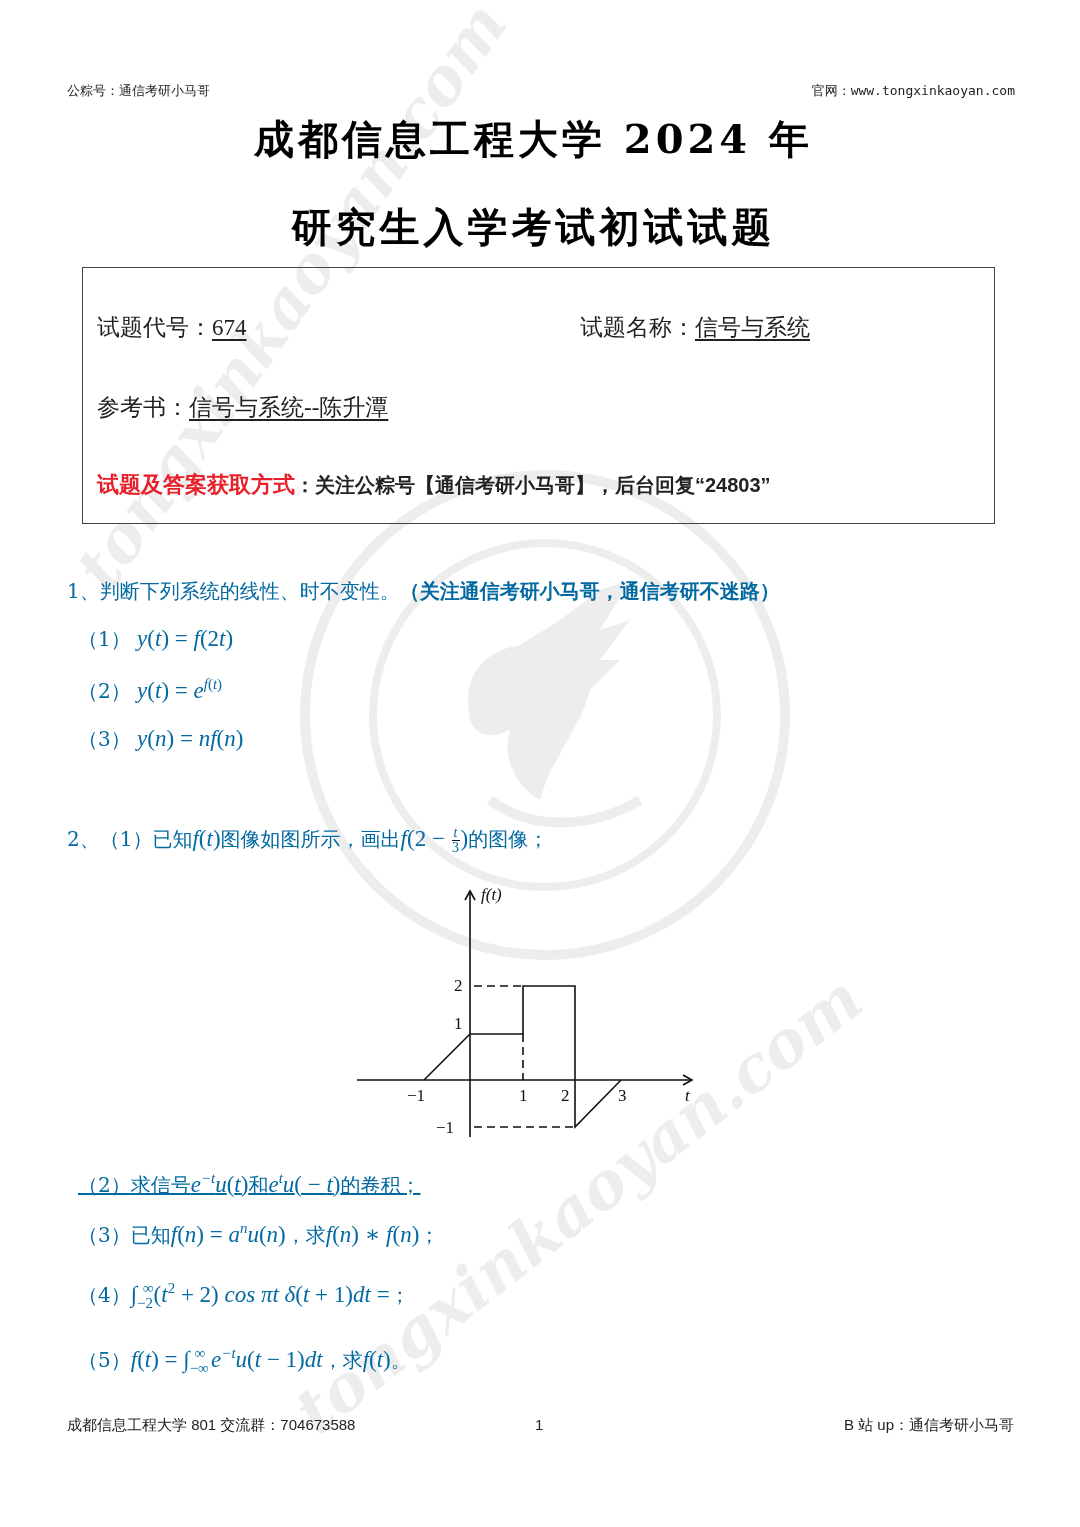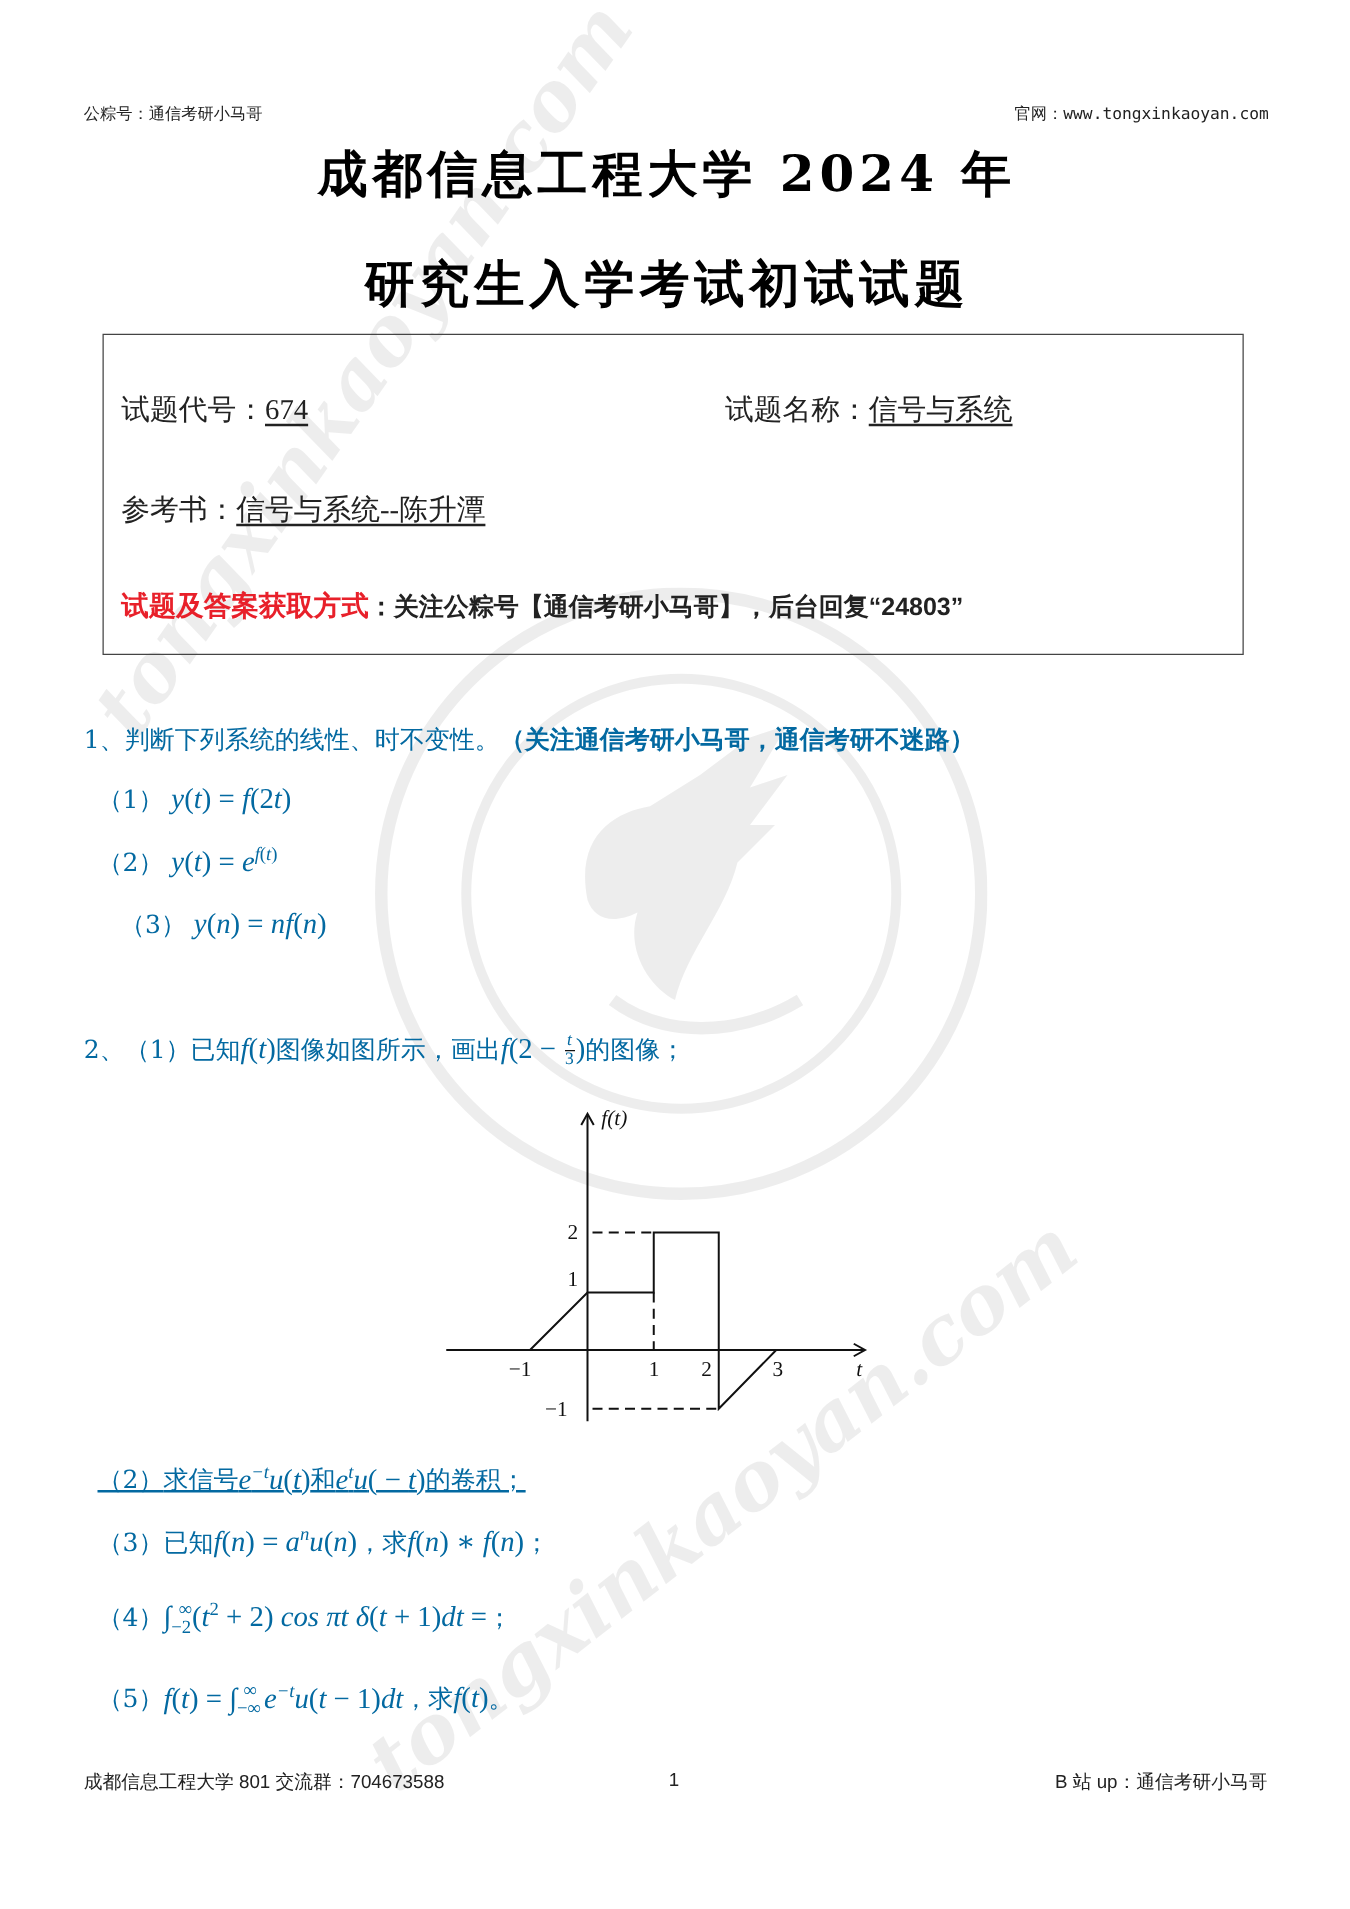--- a/index.html
+++ b/index.html
@@ -62,21 +62,21 @@
   <span>1、判断下列系统的线性、时不变性。</span><span class="bold">（关注通信考研小马哥，通信考研不迷路）</span>
 </div>
 <div class="abs q" style="left:78px;top:626px;">
   <span>（1）</span>
   <span class="m">y<span class="mn">(</span>t<span class="mn">) = </span>f<span class="mn">(2</span>t<span class="mn">)</span></span>
 </div>
 <div class="abs q" style="left:78px;top:676px;">
   <span>（2）</span>
   <span class="m">y<span class="mn">(</span>t<span class="mn">) = </span>e<sup>f<span class="mn">(</span>t<span class="mn">)</span></sup></span>
 </div>
-<div class="abs q" style="left:96px;top:726px;">
+<div class="abs q" style="left:78px;top:726px;">
   <span>（3）</span>
   <span class="m">y<span class="mn">(</span>n<span class="mn">) = </span>nf<span class="mn">(</span>n<span class="mn">)</span></span>
 </div>
 
 <div class="abs q" style="left:67px;top:826px;">
   <span>2、（1）已知</span><span class="m">f<span class="mn">(</span>t<span class="mn">)</span></span><span>图像如图所示，画出</span><span class="m">f<span class="mn">(2 − </span><span class="frac"><span class="num">t</span><span class="mn">3</span></span><span class="mn">)</span></span><span>的图像；</span>
 </div>
 
 <div class="abs" style="left:349px;top:880px;width:360px;height:270px;">
   <svg width="360" height="270" viewBox="360 880 360 270">

